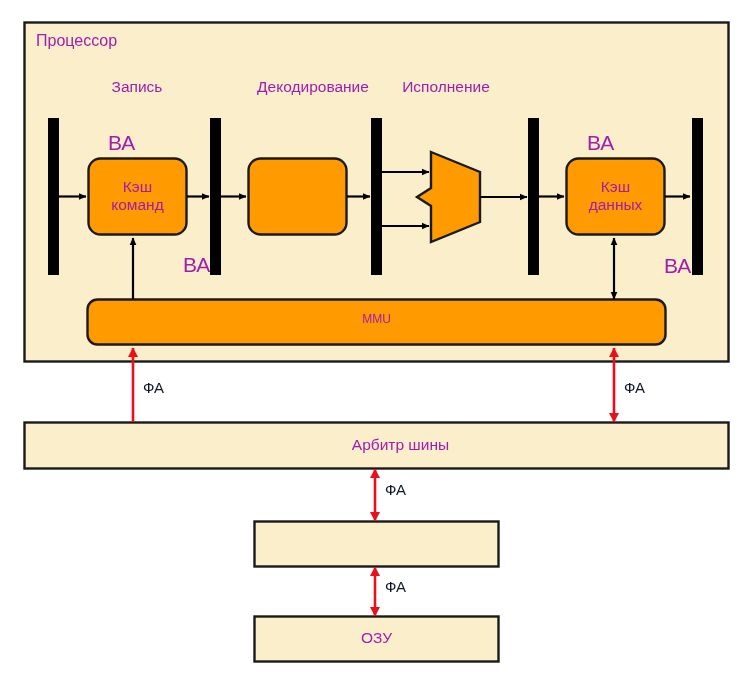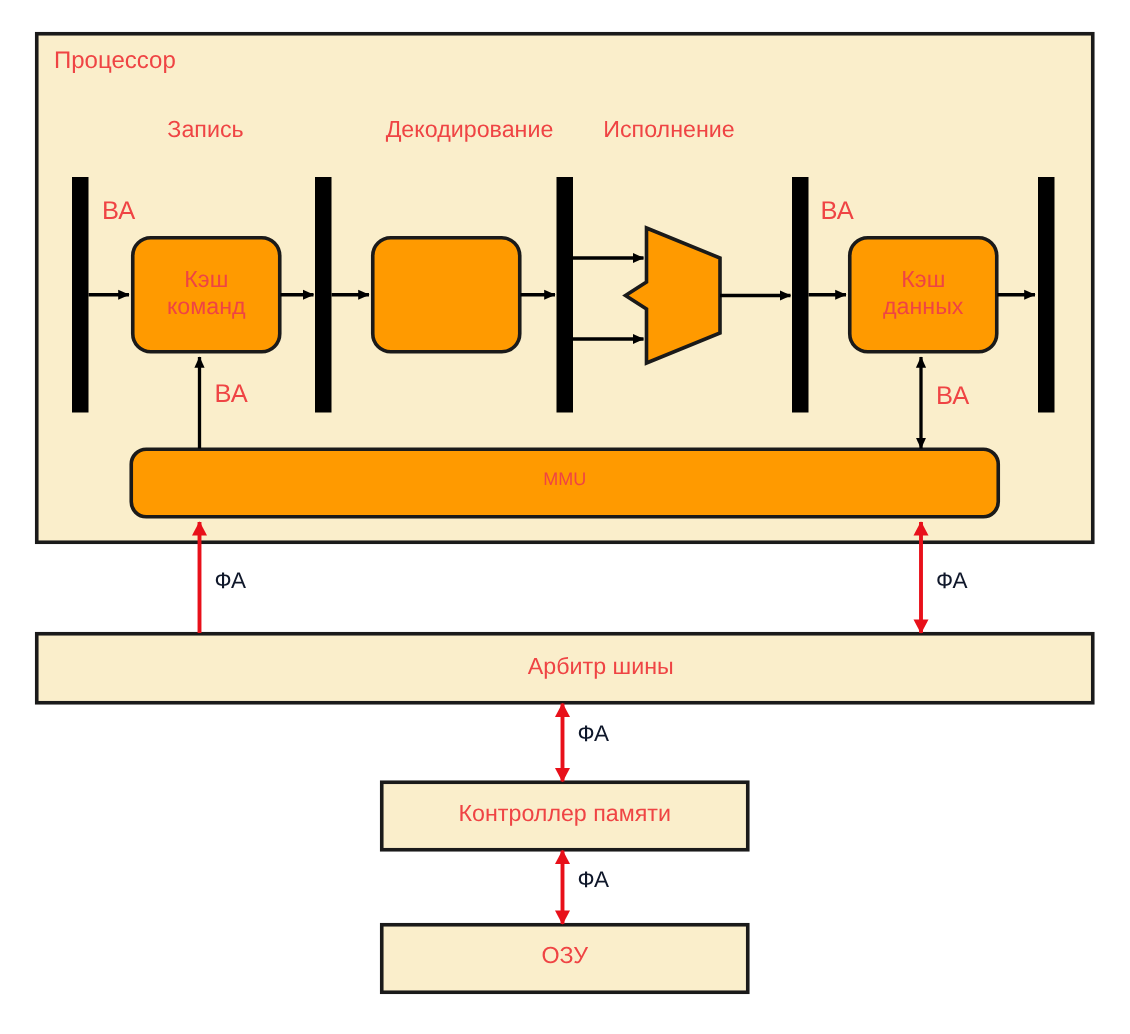--- a/index.html
+++ b/index.html
@@ -21,30 +21,30 @@
     height: 689px;
   }
   #svg-layer {
     position: absolute;
     left: 0; top: 0;
     width: 753px;
     height: 689px;
   }
   .lbl {
     position: absolute;
-    color: #ef4444;
+    color: #a21caf;
     white-space: pre;
     line-height: 1.18;
     text-align: center;
   }
   .lbl-red { color: #0f172a; }
   .t-stage   { font-size: 15.5px; }
   .t-box     { font-size: 15.5px; }
   .t-proc    { font-size: 16px; }
-  .t-va      { font-size: 17px; }
+  .t-va      { font-size: 21px; margin-left: 40px; }
   .t-fa      { font-size: 15px; }
   .t-mmu     { font-size: 12px; }
   .ctr { transform: translateX(-50%); }
 </style>
 </head>
 <body>
 
 <div id="stage">
 
   <svg id="svg-layer" viewBox="0 0 753 689" xmlns="http://www.w3.org/2000/svg">
@@ -130,21 +130,20 @@
   <div class="lbl t-box ctr" style="left:137.5px; top:178px;">Кэш
 команд</div>
 
   <div class="lbl t-box ctr" style="left:615.5px; top:178px;">Кэш
 данных</div>
 
   <div class="lbl t-mmu ctr" style="left:376.5px; top:312px;">MMU</div>
 
   <div class="lbl t-box ctr" style="left:376.5px; top:436px;margin-left:24px;">Арбитр шины</div>
 
-  <div class="lbl t-box ctr" style="left:376.5px; top:534px;">Контроллер памяти</div>
 
   <div class="lbl t-box ctr" style="left:376.5px; top:629px;">ОЗУ</div>
 
   <div class="lbl t-va" style="left:68px; top:131px;">ВА</div>
 
   <div class="lbl t-va" style="left:143px; top:253px;">ВА</div>
 
   <div class="lbl t-va" style="left:547px; top:131px;">ВА</div>
 
   <div class="lbl t-va" style="left:624px; top:254px;">ВА</div>

